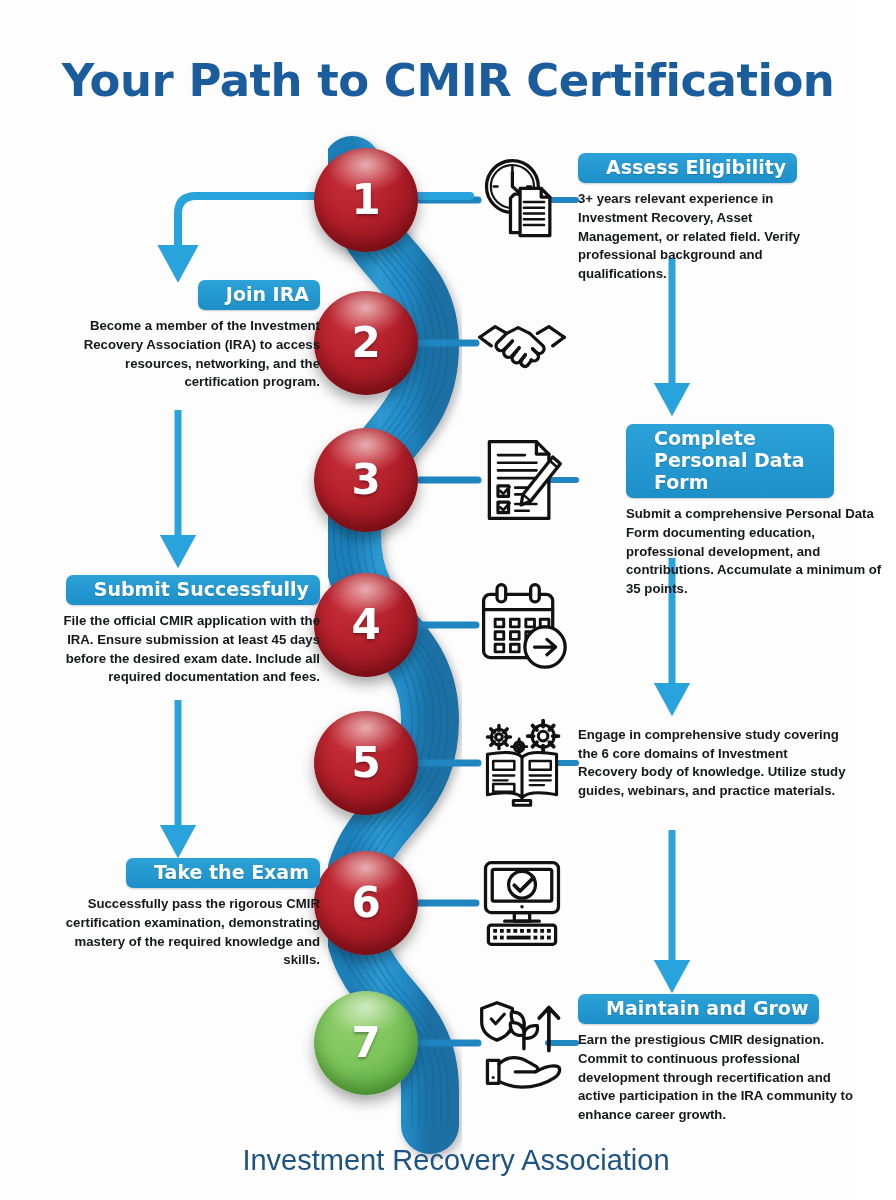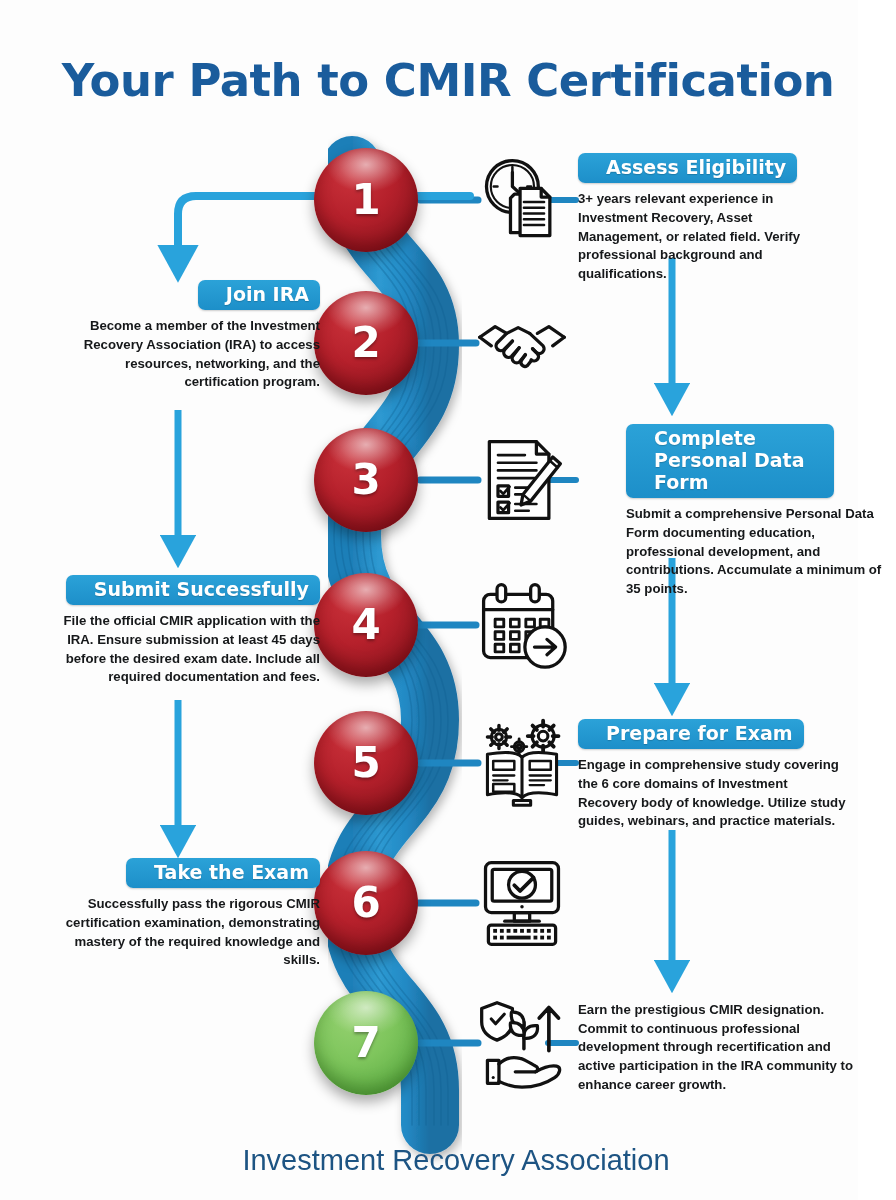--- a/index.html
+++ b/index.html
@@ -381,28 +381,28 @@
     <div class="badge">Complete Personal Data Form</div>
     <div class="body-text" style="width:268px;">Submit a comprehensive Personal Data Form documenting education, professional development, and contributions. Accumulate a minimum of 35 points.</div>
   </div>
 
   <div class="block left" style="left:46px; top:575px; width:274px;">
     <div class="badge">Submit Successfully</div>
     <div class="body-text">File the official CMIR application with the IRA. Ensure submission at least 45 days before the desired exam date. Include all required documentation and fees.</div>
   </div>
 
   <div class="block right" style="left:578px; top:719px; width:270px;">
-    <div class="badge">Prepare for Exam</div>
     <div class="body-text">Engage in comprehensive study covering the 6 core domains of Investment Recovery body of knowledge. Utilize study guides, webinars, and practice materials.</div>
   </div>
 
   <div class="block left" style="left:58px; top:858px;">
     <div class="badge">Take the Exam</div>
     <div class="body-text">Successfully pass the rigorous CMIR certification examination, demonstrating mastery of the required knowledge and skills.</div>
   </div>
 
   <div class="block right" style="left:578px; top:994px; width:276px;">
+    <div class="badge">Maintain and Grow</div>
     <div class="body-text">Earn the prestigious CMIR designation. Commit to continuous professional development through recertification and active participation in the IRA community to enhance career growth.</div>
   </div>
 
   <div class="footer">Investment Recovery Association</div>
 
 </div>
 
 </body></html>

